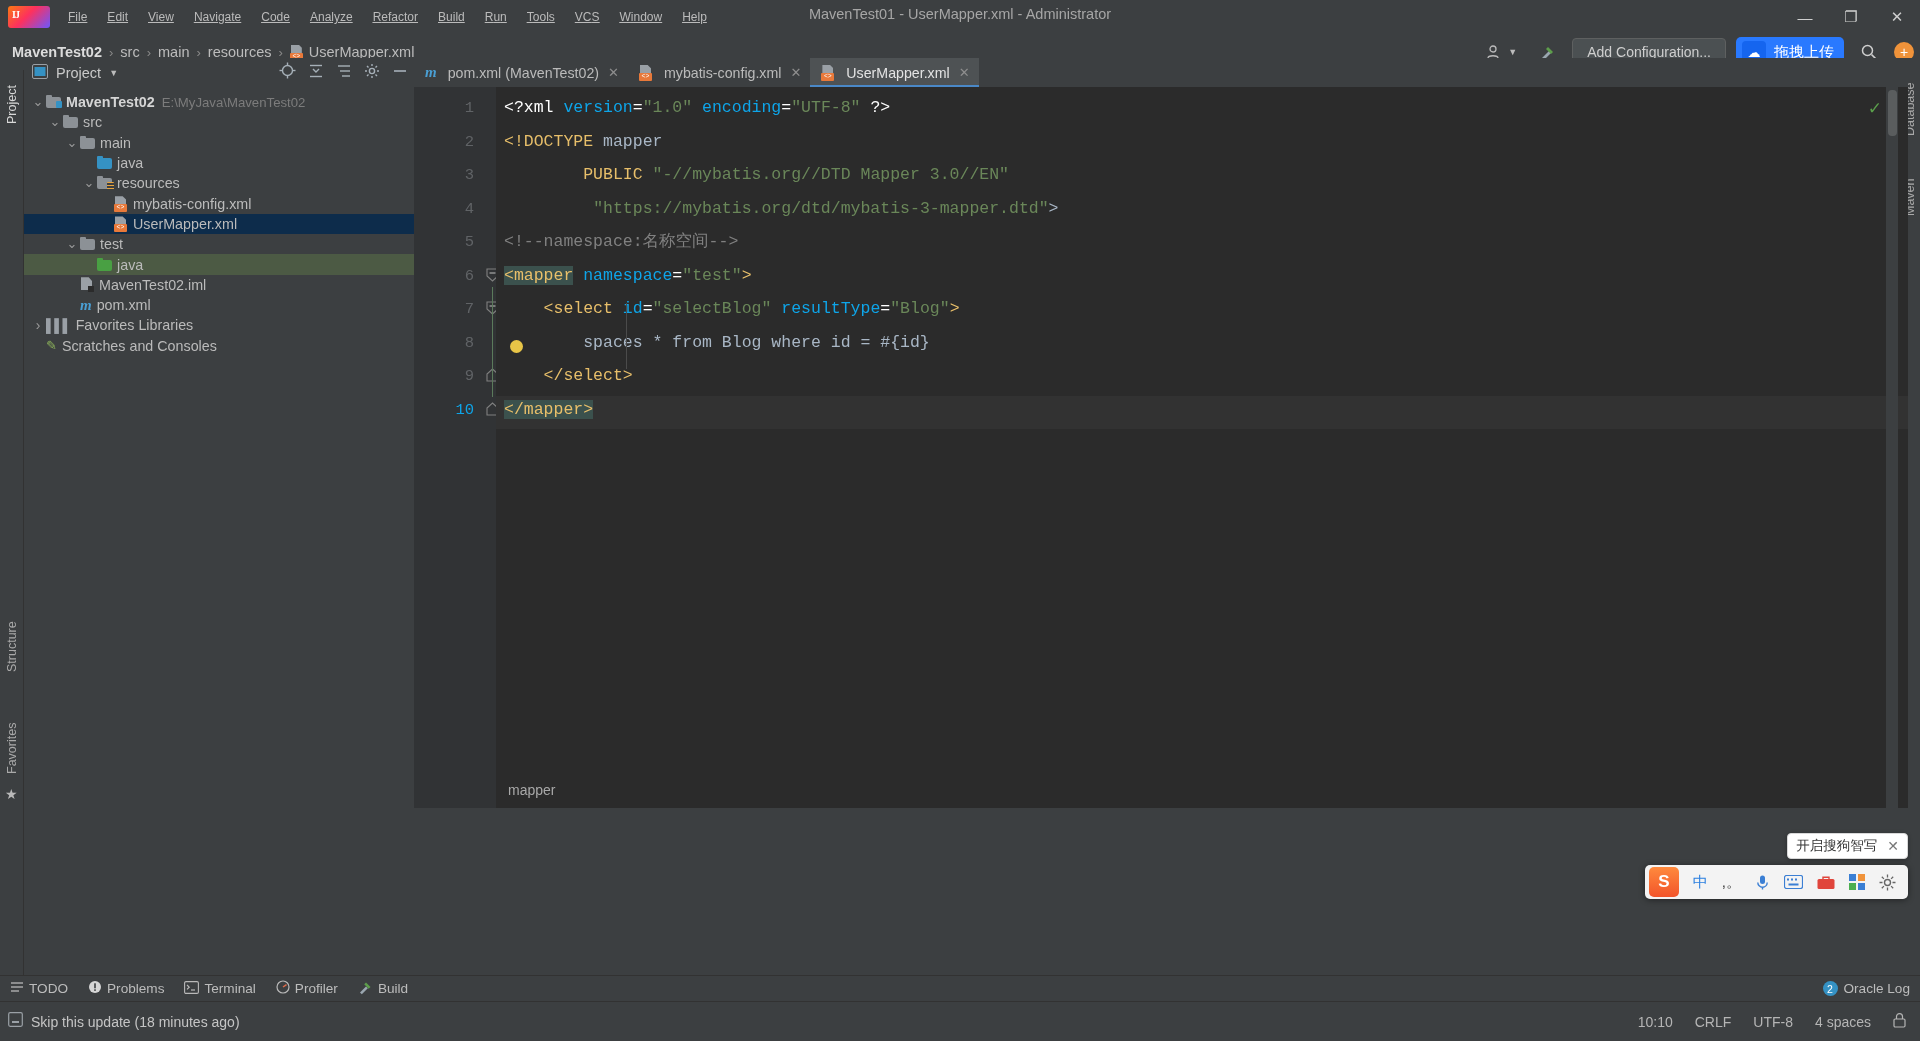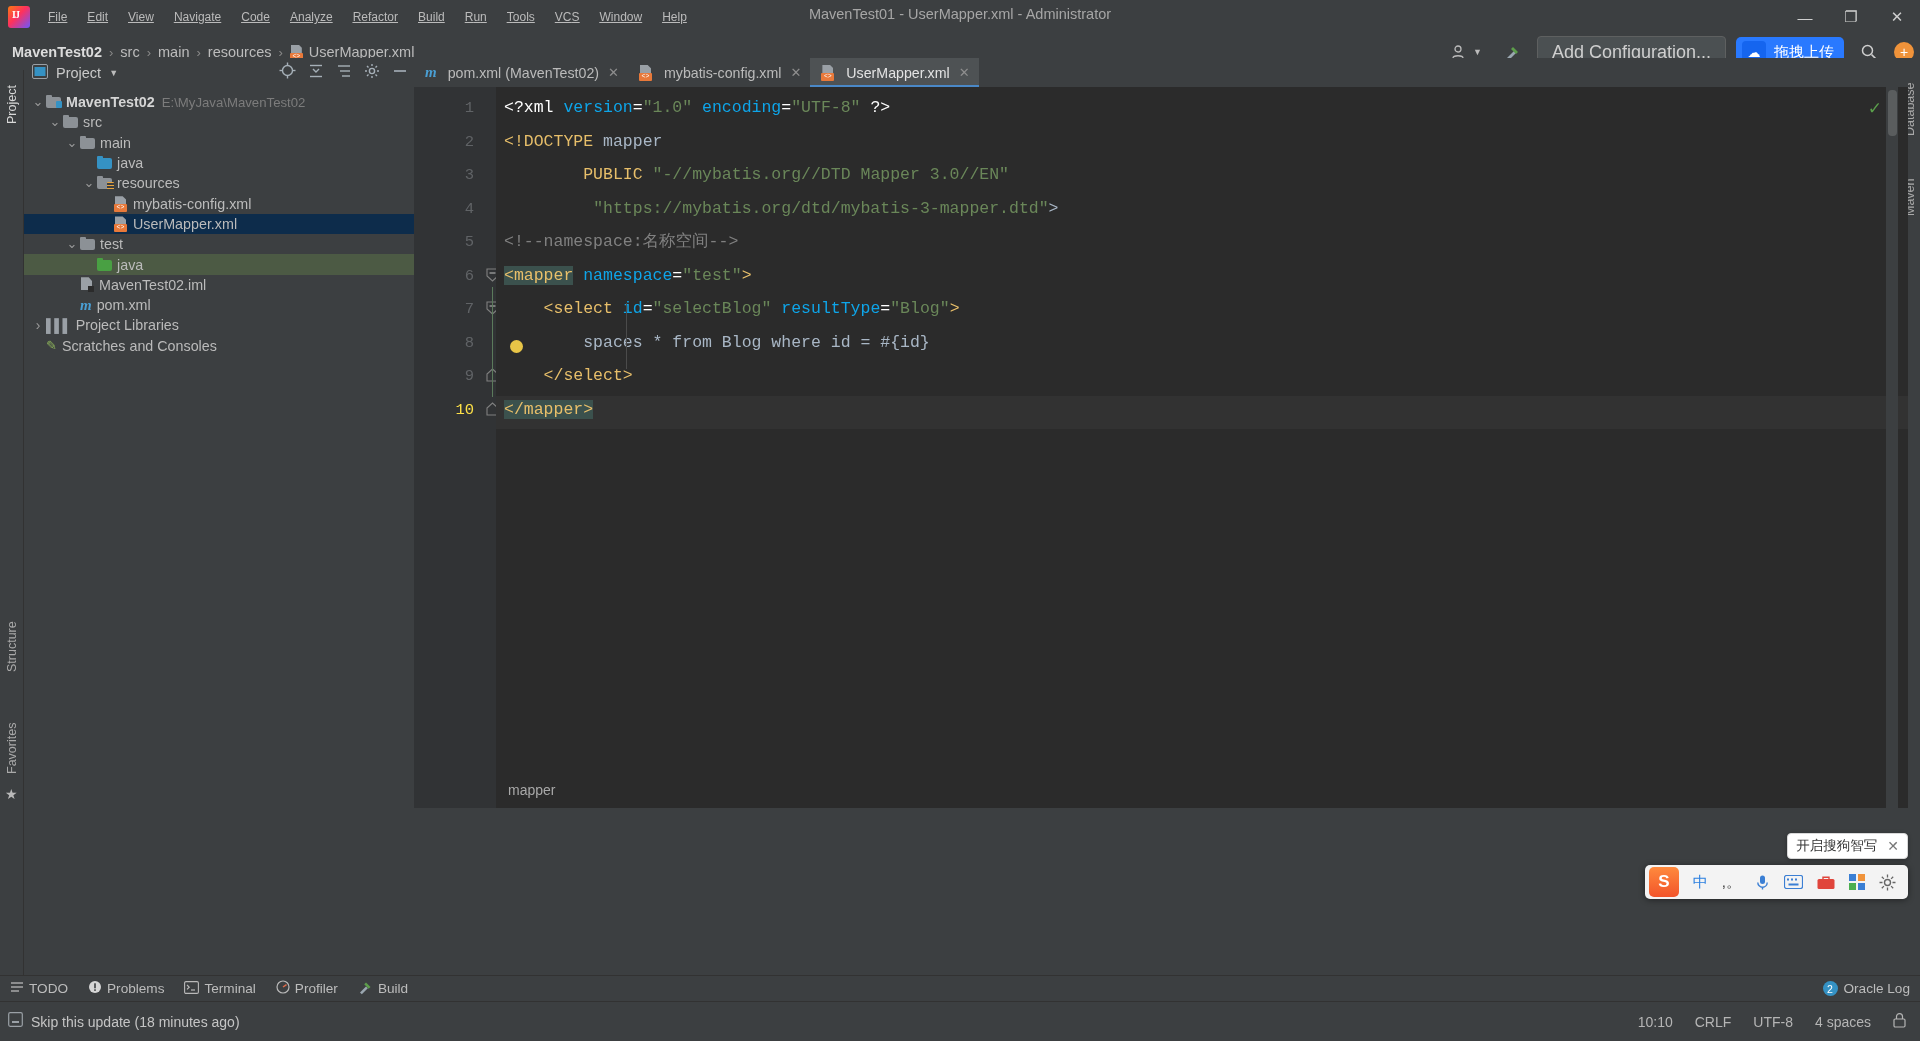--- a/index.html
+++ b/index.html
@@ -10,21 +10,21 @@
     overflow: hidden;
     -webkit-font-smoothing: antialiased;
   }
   .app { position: relative; width: 1920px; height: 1041px; background: #3c3f41; }
 
   
   .titlebar {
     position: absolute; left:0; top:0; width:1920px; height:34px;
     background:#3c3f41; display:flex; align-items:center;
   }
-  .ij-logo { width:22px; height:22px; margin-left:8px; margin-right:8px; position:relative; }
+  .ij-logo { width:42px; height:22px; margin-left:8px; margin-right:8px; position:relative; }
   .ij-logo .sq { position:absolute; inset:0; border-radius:3px;
     background:linear-gradient(135deg,#f97a12 0%,#fe315d 45%,#6b57ff 100%); }
   .ij-logo .lbl { position:absolute; left:4px; top:3px; color:#fff; font-size:10px; font-weight:bold;
     font-family:"Liberation Serif", serif; letter-spacing:-1px;}
   .menu { display:flex; align-items:center; height:34px; }
   .menu-item {
     color:#bbbbbb; font-size:12px; padding:4px 10px; cursor:default; white-space:nowrap;text-decoration:underline;
   }
   .menu-item u { text-decoration: underline; }
   .win-title {
@@ -42,21 +42,21 @@
   }
   .crumb { display:flex; align-items:center; color:#bcbcbc; font-size:14.5px; }
   .crumb .sep { color:#888; margin:0 7px; font-size:13px; }
   .crumb .bold { font-weight:bold; color:#dcdcdc; }
 
   .nav-right { position:absolute; right:0; top:0; height:36px; display:flex; align-items:center; gap:10px; padding-right:6px;}
   .btn-flat { display:flex; align-items:center; gap:5px; color:#bbb; font-size:13.5px;
     padding:3px 6px; border-radius:3px; }
   .add-config {
     border:1px solid #5e6060; border-radius:4px; background:#4b5052; color:#cfcfcf;
-    font-size:18px; padding:5px 14px;
+    font-size:14px; padding:5px 14px;
   }
   .sogou-pill {
     display:flex; align-items:center; gap:8px; background:#2979ff; border-radius:5px;
     height:30px; padding:0 10px 0 6px; color:#fff; font-size:15px;
   }
   .sogou-pill .glyph {
     width:24px;height:22px;background:#1565ef;border-radius:4px;display:flex;align-items:center;
     justify-content:center;font-size:13px;
   }
   .icon-plus-circle { width:20px; height:20px; border-radius:50%; background:#f0933a; color:#fff;
@@ -405,21 +405,21 @@
         <div class="trow">
           <span class="t-ind" style="width:34px"></span>
           <span class="arrow none">❯</span>
           <span class="mmark">m</span>
           <span class="">pom.xml</span>
         </div>
         <div class="trow">
           <span class="t-ind" style="width:0px"></span>
           <span class="arrow" style="font-size: 14px;">›</span>
           <span class="libicon">▌▌▌</span>
-          <span class="">Project Libraries</span>
+          <span class="">Favorites Libraries</span>
         </div>
         <div class="trow">
           <span class="t-ind" style="width:0px"></span>
           <span class="arrow none">❯</span>
           <span class="scratchicon">✎</span>
           <span class="">Scratches and Consoles</span>
         </div>
       </div>
   </div>
 
@@ -444,21 +444,21 @@
     <div class="gutter" id="gutter">
         <div class="lnum" style="top: 12px;">1</div>
         <div class="lnum" style="top: 45.5px;">2</div>
         <div class="lnum" style="top: 79px;">3</div>
         <div class="lnum" style="top: 112.5px;">4</div>
         <div class="lnum" style="top: 146px;">5</div>
         <div class="lnum" style="top: 179.5px;">6</div>
         <div class="lnum" style="top: 213px;">7</div>
         <div class="lnum" style="top: 246.5px;">8</div>
         <div class="lnum" style="top: 280px;">9</div>
-        <div class="lnum" style="top: 313.5px; color: #fde047;">10</div>
+        <div class="lnum" style="top: 313.5px; color: #0ea5e9;">10</div>
         <div style="position: absolute; left: 72px; top: 180.5px; width: 13px; height: 14px;"><svg width="13" height="14" viewBox="0 0 13 14">
             <path d="M1 1h11v7l-5.5 5L1 8z" fill="none" stroke="#808080" stroke-width="1.1"></path>
             <line x1="3.5" y1="5" x2="9.5" y2="5" stroke="#a0a0a0" stroke-width="1.3"></line>
           </svg></div>
         <div style="position: absolute; left: 72px; top: 214px; width: 13px; height: 14px;"><svg width="13" height="14" viewBox="0 0 13 14">
             <path d="M1 1h11v7l-5.5 5L1 8z" fill="none" stroke="#808080" stroke-width="1.1"></path>
             <line x1="3.5" y1="5" x2="9.5" y2="5" stroke="#a0a0a0" stroke-width="1.3"></line>
           </svg></div>
         <div style="position: absolute; left: 72px; top: 281px; width: 13px; height: 14px;"><svg width="13" height="14" viewBox="0 0 13 14">
             <path d="M1 13h11V6L6.5 1 1 6z" fill="none" stroke="#808080" stroke-width="1.1"></path>

